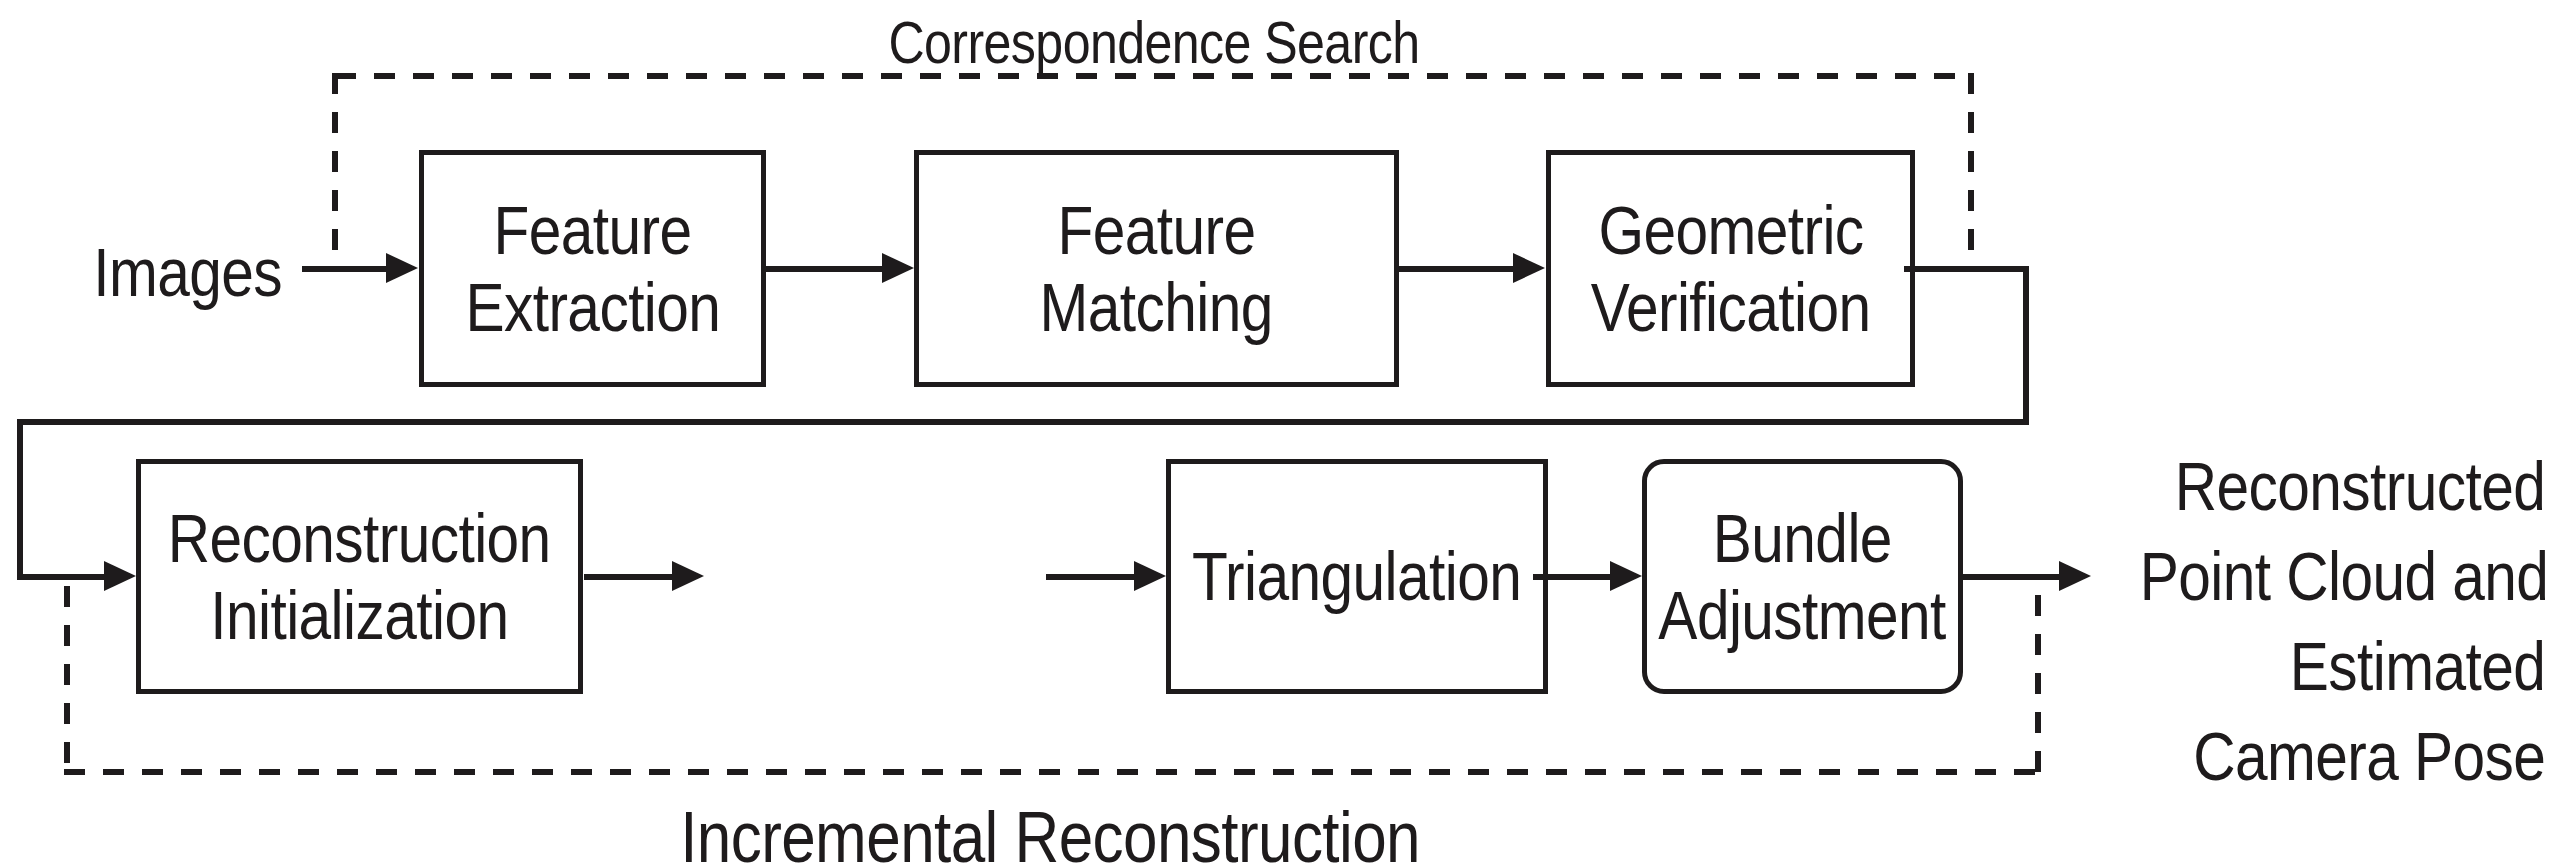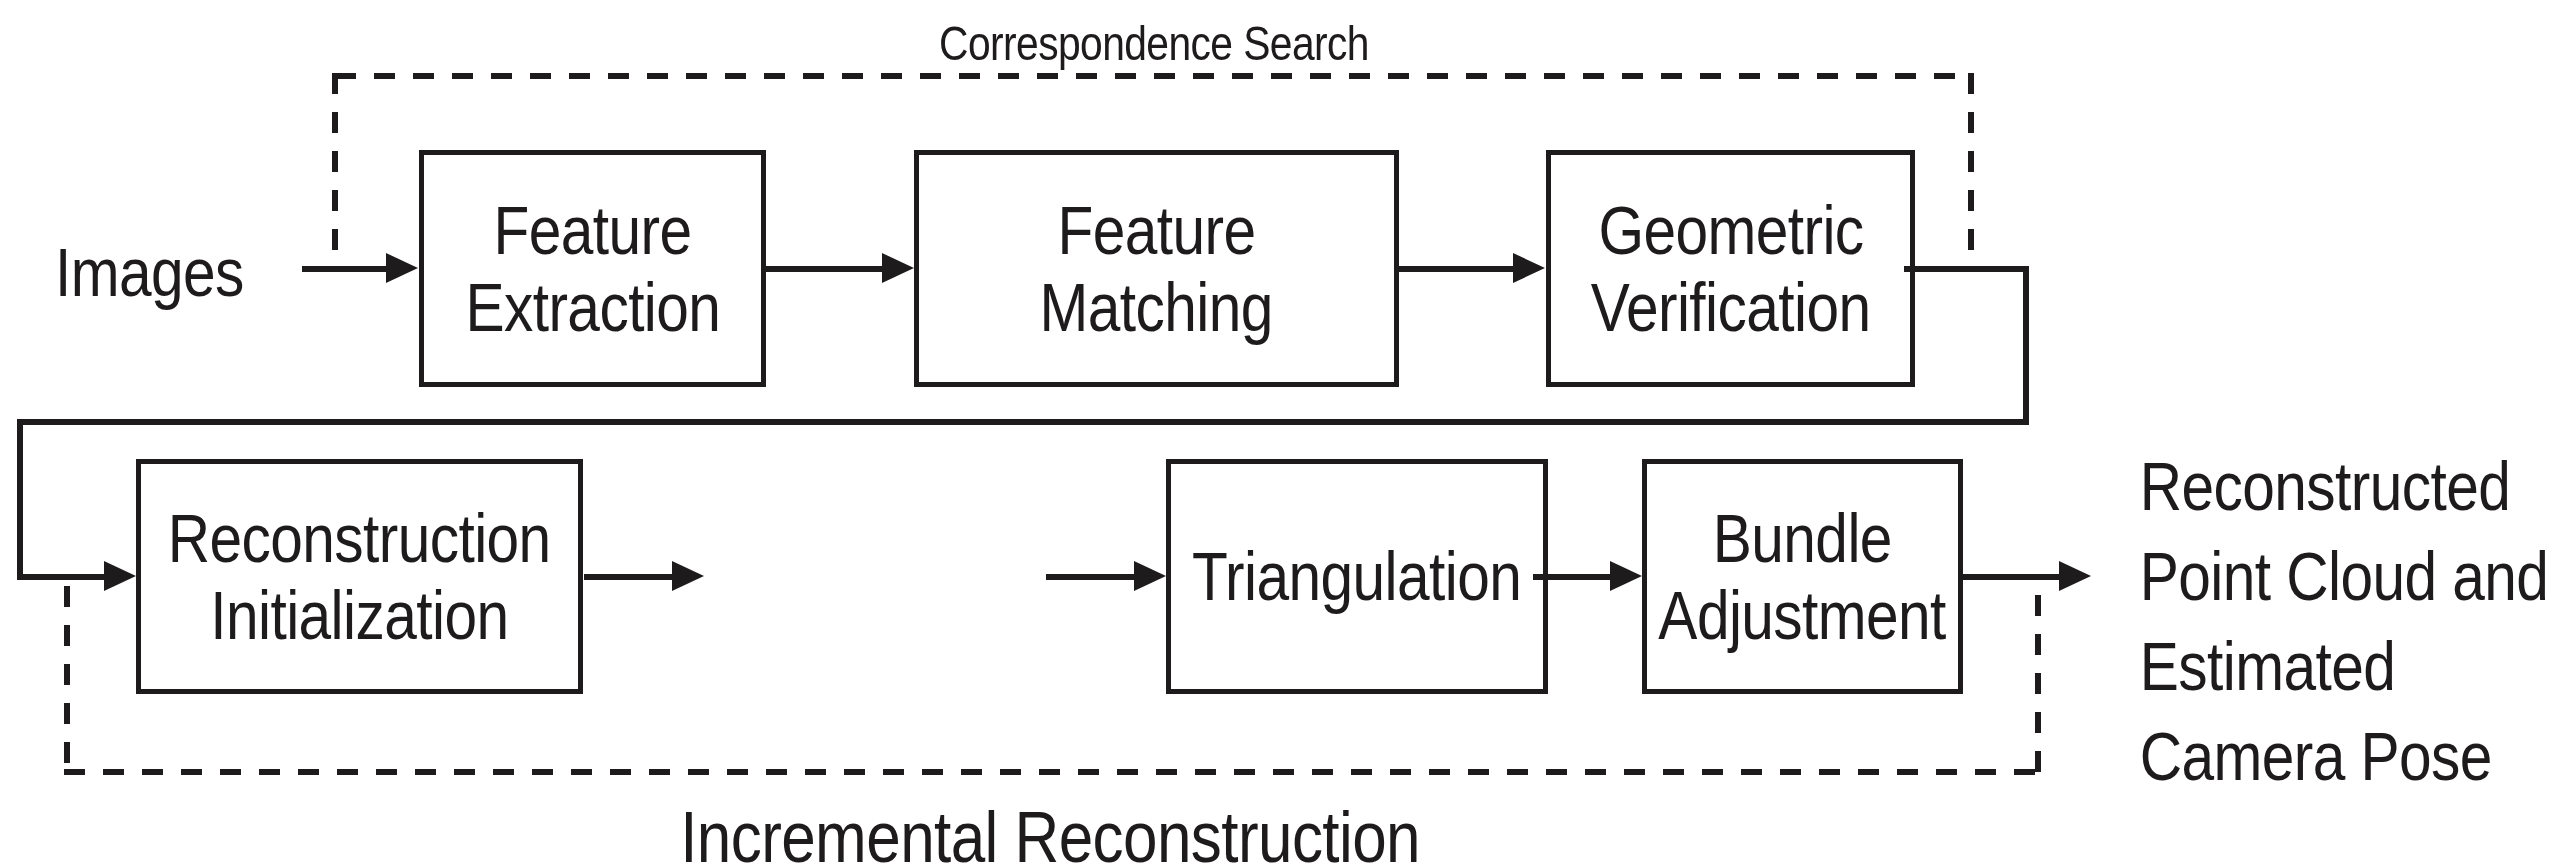--- a/index.html
+++ b/index.html
@@ -25,28 +25,28 @@
     font-size: 69px;
     line-height: 77px;
     letter-spacing: -0.7px;
     white-space: nowrap;
     transform: scaleX(0.85);
     transform-origin: 50% 50%;
   }
   .title {
     position: absolute;
     text-align: center;
-    font-size: 48px;
+    font-size: 59px;
     line-height: 79px;
     letter-spacing: -0.7px;
   }
   .title .ln { font-size: inherit; line-height: inherit; }
   .sideText {
     position: absolute;
-    text-align: left;
+    text-align: right;
   }
   .out .ln { line-height: 90px; }
   .hline, .vline { position: absolute; background: var(--ink); }
   .hline { height: 5.6px; }
   .vline { width: 5.6px; }
   .dash-h {
     position: absolute; height: 5.6px;
     background: repeating-linear-gradient(90deg, var(--ink) 0 21px, transparent 21px 39px);
   }
   .dash-v {
@@ -98,21 +98,21 @@
     <div class="ln">Verification</div>
   </div>
 
   <div class="box" style="left:136px; top:459px; width:447px; height:235px;">
     <div class="ln">Reconstruction</div>
     <div class="ln">Initialization</div>
   </div>
   <div class="box" style="left:1166px; top:459px; width:382px; height:235px;">
     <div class="ln">Triangulation</div>
   </div>
-  <div class="box" style="left:1642px; top:459px; width:321px; height:235px;">
+  <div class="box" style="left:1642px; top:459px; width:321px; height:235px;border-radius:22px;">
     <div class="ln">Bundle</div>
     <div class="ln">Adjustment</div>
   </div>
 
   <div>
     <div class="arrow-shaft" style="left:302px; top:266px; width:88px;"></div>
     <div class="arrow-head" style="left:386px; top:253px;"></div>
   </div>
   <div>
     <div class="arrow-shaft" style="left:766px; top:266px; width:119px;"></div>

